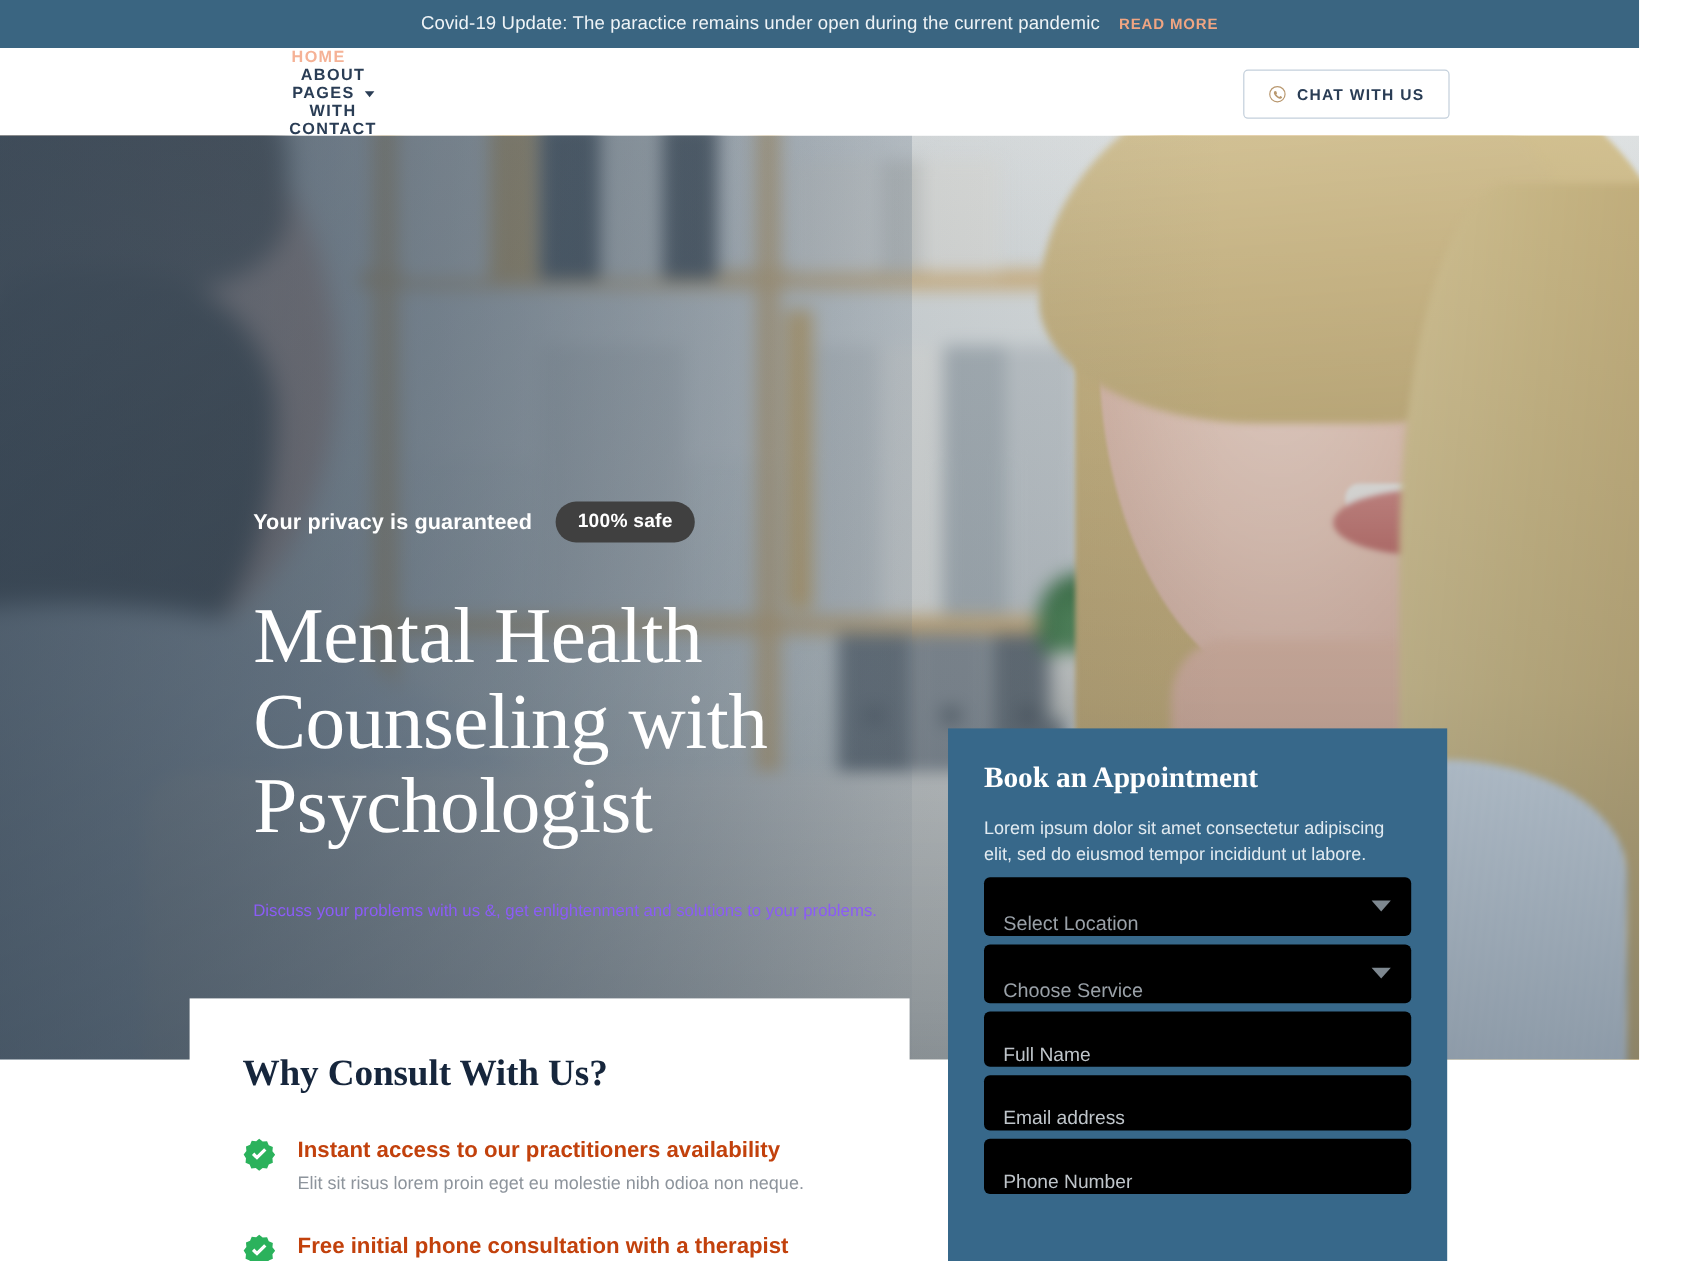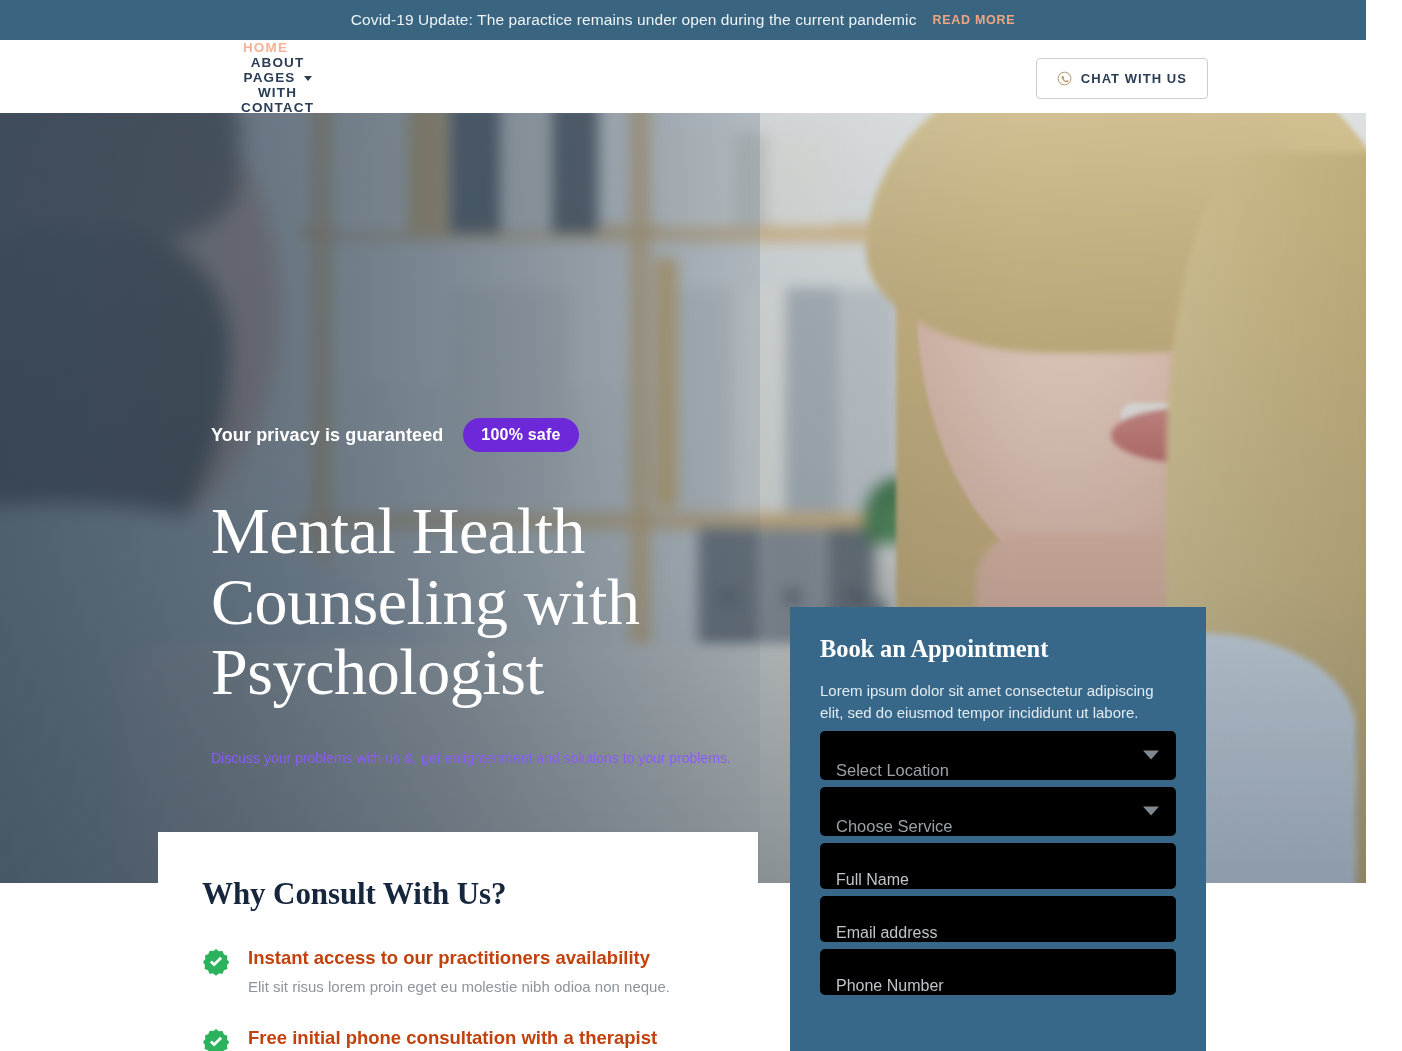--- a/index.html
+++ b/index.html
@@ -159,21 +159,21 @@
   .hero-left-dark {
     position:absolute; left:0; top:0; width:760px; height:770px;
     background:linear-gradient(110deg, rgba(96,112,128,.70) 0%, rgba(110,126,142,.55) 40%, rgba(130,145,160,.30) 75%, rgba(140,152,166,.05) 100%);
   }
 
   
   .hero-copy { position:absolute; left:167px; top:305px; width:640px;margin-left:44px; }
   .privacy-row { display:flex; align-items:center; gap:20px; margin-bottom:44px; }
   .privacy-text { color:#ffffff; font-size:18px; font-weight:bold; letter-spacing:.1px; }
   .safe-pill {
-    background:#6d28d9; color:#fff; font-size:16px; font-weight:bold;
+    background:#404040; color:#fff; font-size:16px; font-weight:bold;
     padding:8px 18px; border-radius:18px; letter-spacing:.2px;
   }
   .hero-title {
     font-family:"Liberation Serif", serif; color:#ffffff;
     font-size:66px; line-height:1.07; font-weight:normal; letter-spacing:-.4px;
   }
   .hero-sub {
     margin-top:40px; color:#8b5cf6; font-size:14px; line-height:1.52; max-width:560px;
   }
 

